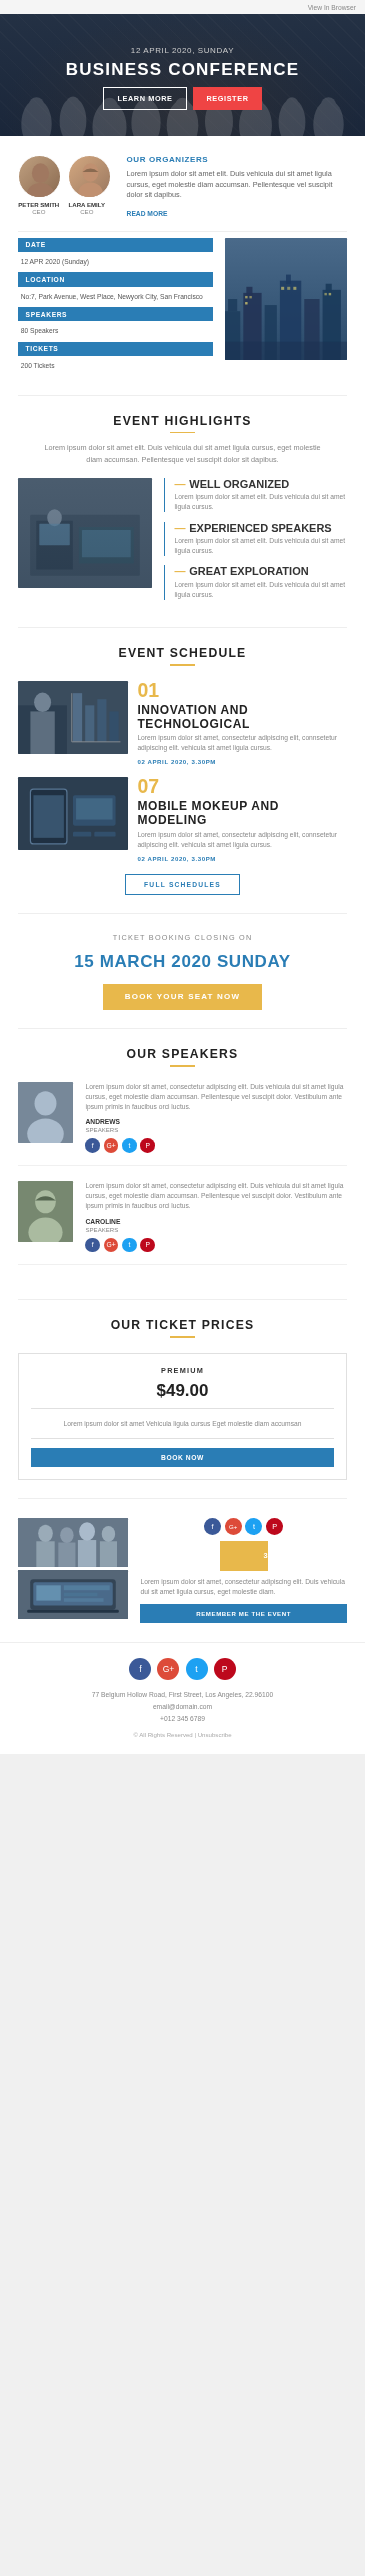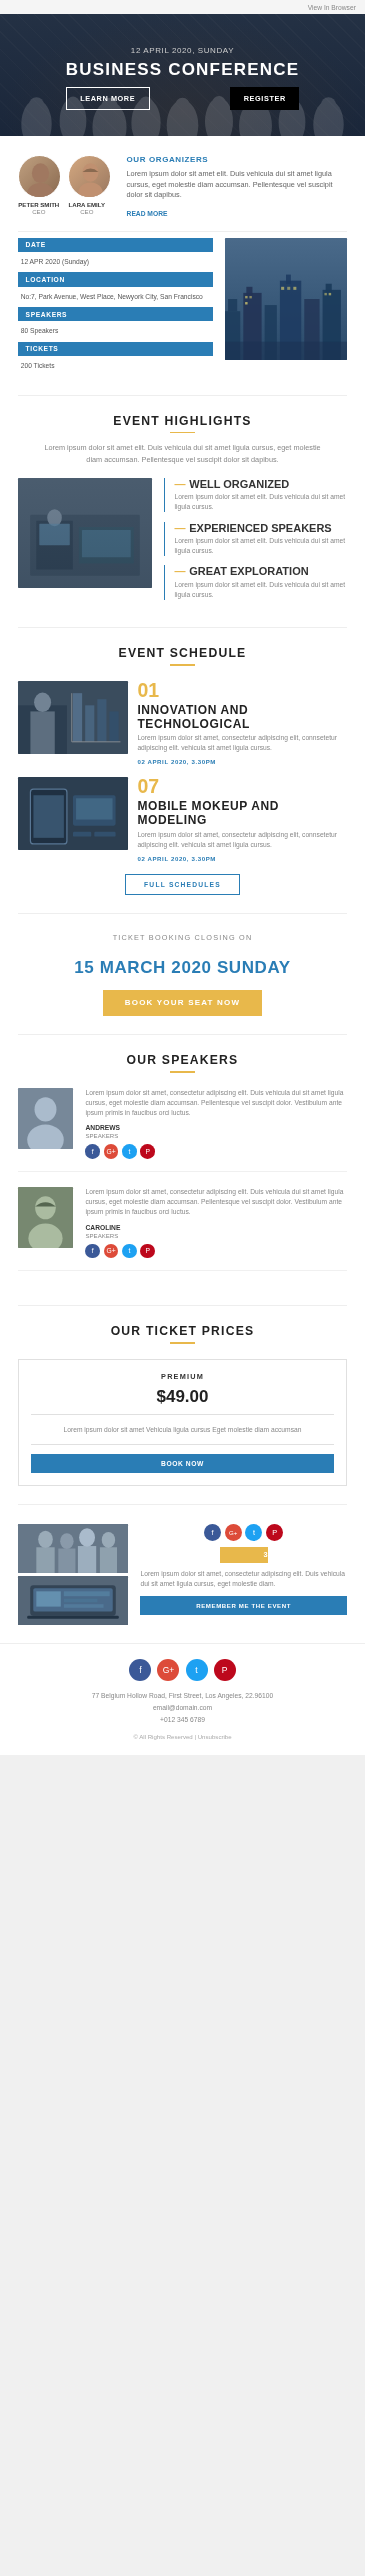--- a/index.html
+++ b/index.html
@@ -9,24 +9,24 @@
     
     .top-bar { background: #f5f5f5; text-align: right; padding: 3.7px 9.1px; font-size: 6.7px; color: #888; }
 
     
     .hero { position: relative; background: #2c3e50; min-height: 122px; display: flex; align-items: center; justify-content: center; overflow: hidden; }
     .hero-bg { position: absolute; top: 0; left: 0; right: 0; bottom: 0; background: linear-gradient(rgba(30,40,60,0.6), rgba(20,30,50,0.75)), repeating-linear-gradient(45deg, #3a4a5a 0px, #3a4a5a 1.2px, #2c3e50 1.2px, #2c3e50 12.2px); }
     .hero-people { position: absolute; top: 0; left: 0; right: 0; bottom: 0; background: radial-gradient(ellipse at 50% 80%, #4a3a2a 0%, transparent 70%); opacity: 0.3; }
     .hero-content { position: relative; z-index: 2; text-align: center; padding: 24.4px 12.2px 18.3px; }
     .hero-date { color: #ccc; font-size: 8px; letter-spacing: 0.6px; margin-bottom: 4.9px; }
     .hero-title { color: #fff; font-size: 17px; font-weight: 900; letter-spacing: 1.2px; text-transform: uppercase; margin-bottom: 7px; }
-    .hero-buttons { display: flex; gap: 6.1px; justify-content: space-between; }
+    .hero-buttons { display: flex; gap: 6.1px; justify-content: center; }
     .btn-hero { padding: 6.1px 13.4px; font-size: 7.3px; font-weight: bold; text-transform: uppercase; cursor: pointer; border: none; letter-spacing: 0.6px; }
     .btn-learn { background: transparent; border: 1.2px solid #fff; color: #fff; }
-    .btn-register { background: #000000; color: #fff; border: none; }
+    .btn-register { background: #ef4444; color: #fff; border: none; }
 
     
     .section-organizers { padding: 18.3px 18.3px 12.2px; display: flex; gap: 12.2px; justify-content: space-between; }
     .organizer-photo { width: 43px; height: 43px; border-radius: 50%; background: #bbb; overflow: hidden; border: 1.8px solid #fff; margin-right: -6.1px; }
     .organizer-photo.p1 { background: linear-gradient(135deg, #c0a080 0%, #8a6a50 100%); }
     .organizer-photo.p2 { background: linear-gradient(135deg, #d4a880 0%, #9a7860 100%); }
     .org-text { flex: 1; padding-left: 9.1px; }
     .org-title { color: #2a7db5; font-size: 8px; font-weight: bold; text-transform: uppercase; letter-spacing: 0.6px; margin-bottom: 4.9px; }
     .org-desc { font-size: 7.3px; color: #666; line-height: 1.5; margin-bottom: 6.1px; }
     .read-more { color: #2a7db5; font-size: 6.7px; font-weight: bold; text-transform: uppercase; }
@@ -80,21 +80,21 @@
     .schedule-content { flex: 1; }
     .schedule-number { font-size: 19.5px; font-weight: 700; color: #e8b84b; line-height: 1; }
     .schedule-item-title { font-size: 12px; font-weight: bold; color: #222; text-transform: uppercase; letter-spacing: 0.6px; margin: 2.4px 0; }
     .schedule-item-desc { font-size: 6.7px; color: #888; line-height: 1.5; margin-bottom: 4.9px; }
     .schedule-date { font-size: 6.1px; font-weight: bold; color: #2a7db5; text-transform: uppercase; letter-spacing: 0.6px; }
 
     .btn-schedule { display: block; margin: 12.2px auto 0; background: transparent; border: 1.2px solid #2a7db5; color: #2a7db5; padding: 6.1px 18.3px; font-size: 6.7px; font-weight: bold; text-transform: uppercase; letter-spacing: 1.2px; cursor: pointer; width: fit-content; }
 
     
     .section-booking { padding: 18.3px 18.3px; text-align: center; background: #fff; }
-    .booking-sub { font-size: 7.3px; color: #888; text-transform: uppercase; letter-spacing: 1.2px; margin-bottom: 16px; }
+    .booking-sub { font-size: 7.3px; color: #888; text-transform: uppercase; letter-spacing: 1.2px; margin-bottom: 10px; }
     .booking-date { font-size: 17px; font-weight: 900; color: #222; text-transform: uppercase; letter-spacing: 0.6px; margin-bottom: 3px; }
     .booking-date span { color: #2a7db5; }
     .btn-book-seat { background: #e8b84b; color: #fff; border: none; padding: 8.5px 21.3px; font-size: 8px; font-weight: bold; text-transform: uppercase; letter-spacing: 1.2px; cursor: pointer; margin-top: 9.1px; }
 
     
     .section-speakers { padding: 18.3px 18.3px; }
     .speakers-title { text-align: center; font-size: 12.2px; font-weight: 900; text-transform: uppercase; color: #222; letter-spacing: 1.2px; margin-bottom: 3.7px; }
     .speakers-underline { width: 24.4px; height: 1.8px; background: #e8b84b; margin: 0 auto 15.2px; }
 
     .speaker-row { display: flex; gap: 12.2px; margin-bottom: 15.2px; padding-bottom: 12.2px; border-bottom: 0.6px solid #f0f0f0; }
@@ -124,21 +124,21 @@
     .ticket-divider { border: none; border-top: 0.6px solid #e0e0e0; margin-bottom: 9.1px; }
     .btn-book-now { background: #2a7db5; color: #fff; border: none; padding: 6.1px 15.2px; font-size: 6.7px; font-weight: bold; text-transform: uppercase; letter-spacing: 0.6px; cursor: pointer; width: 100%; }
 
     
     .section-footer-promo { padding: 18.3px 18.3px; display: flex; gap: 12.2px; }
     .promo-images { display: flex; gap: 3px; flex-direction: column; width: 110px; flex-shrink: 0; }
     .promo-img { width: 100%; height: 49px; background: linear-gradient(135deg, #778899 0%, #556677 100%); border-radius: 1.2px; }
     .promo-img.pi2 { background: linear-gradient(135deg, #667788 0%, #445566 100%); }
     .promo-content { flex: 1; }
     .promo-social { display: flex; gap: 3.7px; margin-bottom: 6.1px; justify-content: center; }
-    .promo-title-icon { width: 18.3px; height: 16px; background: #e8b84b; display: flex; align-items: center; justify-content: center; color: #fff; font-size: 7.3px; font-weight: bold; margin: 0 auto 6.1px; padding-left: 48px; }
+    .promo-title-icon { width: 18.3px; height: 30px; background: #e8b84b; display: flex; align-items: center; justify-content: center; color: #fff; font-size: 7.3px; font-weight: bold; margin: 0 auto 6.1px; padding-left: 48px; }
     .promo-desc { font-size: 6.7px; color: #888; line-height: 1.5; margin-bottom: 7.3px; }
     .btn-remember { background: #2a7db5; color: #fff; border: none; padding: 6.1px 11px; font-size: 6.1px; font-weight: bold; text-transform: uppercase; letter-spacing: 0.6px; cursor: pointer; display: block; width: 100%; }
 
     
     .footer { background: #fff; padding: 15.2px 18.3px; text-align: center; border-top: 0.6px solid #eee; }
     .footer-social { display: flex; gap: 6.1px; justify-content: center; margin-bottom: 9.1px; }
     .footer-social-icon { width: 22px; height: 22px; border-radius: 50%; display: flex; align-items: center; justify-content: center; font-size: 8.5px; color: #fff; cursor: pointer; }
     .footer-address { font-size: 6.7px; color: #888; line-height: 1.8; }
     .footer-copyright { font-size: 6.1px; color: #aaa; margin-top: 6.1px; }
   </style>

